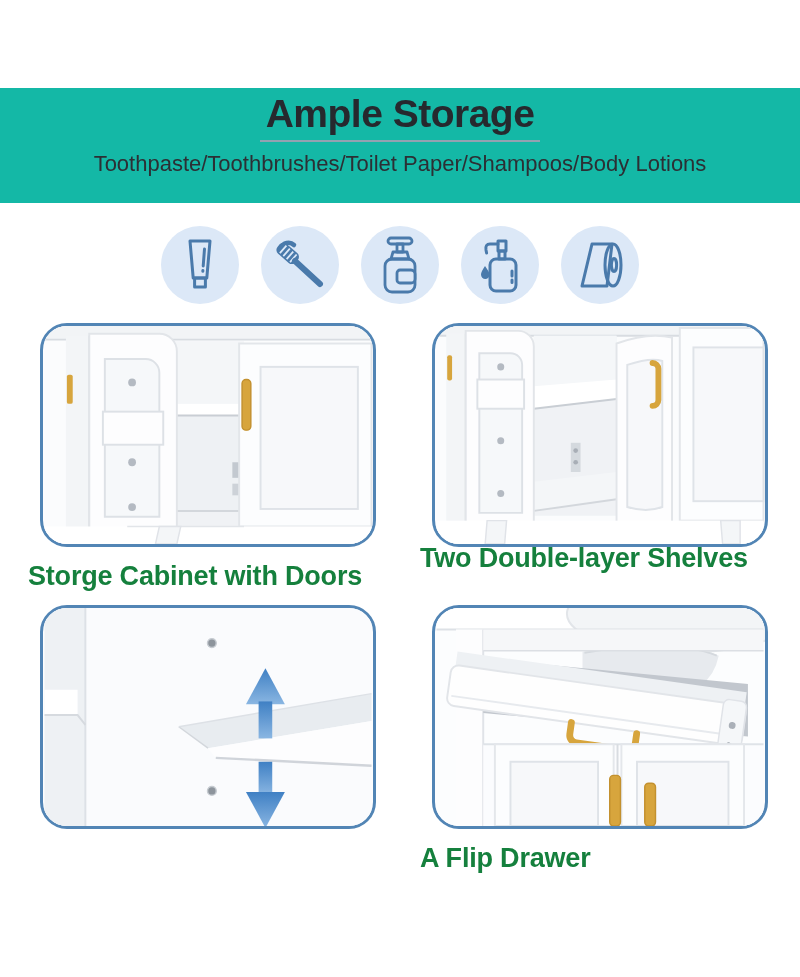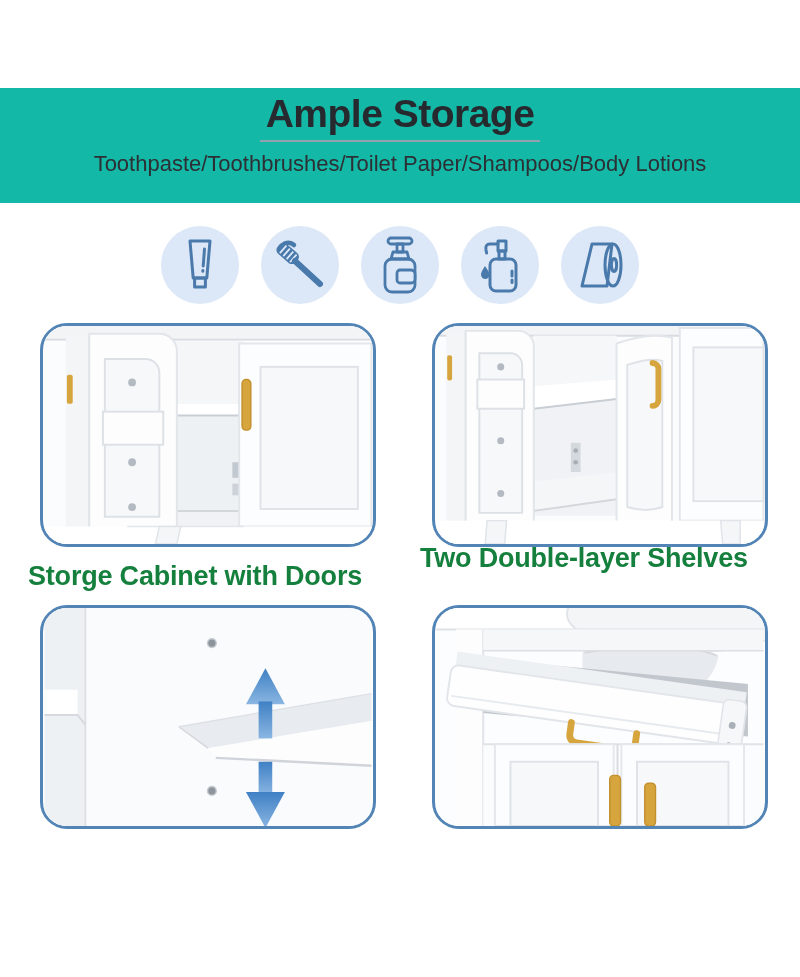--- a/index.html
+++ b/index.html
@@ -256,14 +256,15 @@
       <rect x="190" y="140" width="126" height="84" fill="#fcfdfe" stroke="#e4e7eb" stroke-width="2"></rect>
       <rect x="206" y="158" width="94" height="66" fill="#f7f8fa" stroke="#dfe3e8" stroke-width="2"></rect>
       <path d="M186,140 V224" stroke="#d8dce1" stroke-width="2"></path>
       <rect x="178" y="172" width="11" height="52" rx="4" fill="#d7a53d" stroke="#c3912f" stroke-width="1.5"></rect>
       <rect x="214" y="180" width="11" height="44" rx="4" fill="#d7a53d" stroke="#c3912f" stroke-width="1.5"></rect>
     </svg>
   </div>
 
   <div class="caption c1">Storge Cabinet with Doors</div>
   <div class="caption c2">Two Double-layer Shelves</div>
+  <div class="caption c4">A Flip Drawer</div>
 
 </div>
 
 </body></html>

